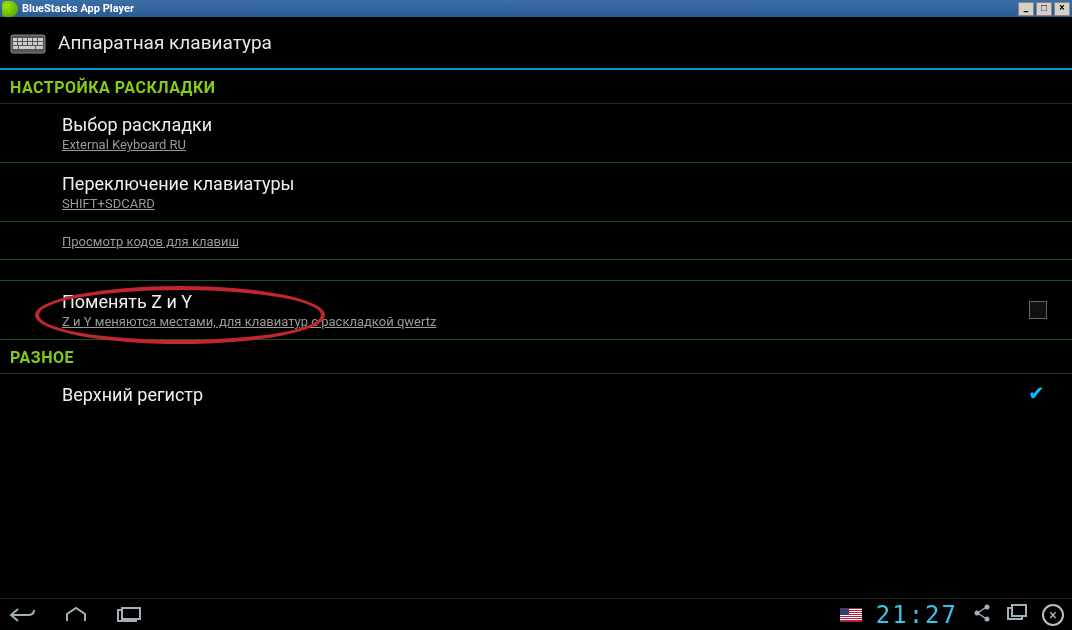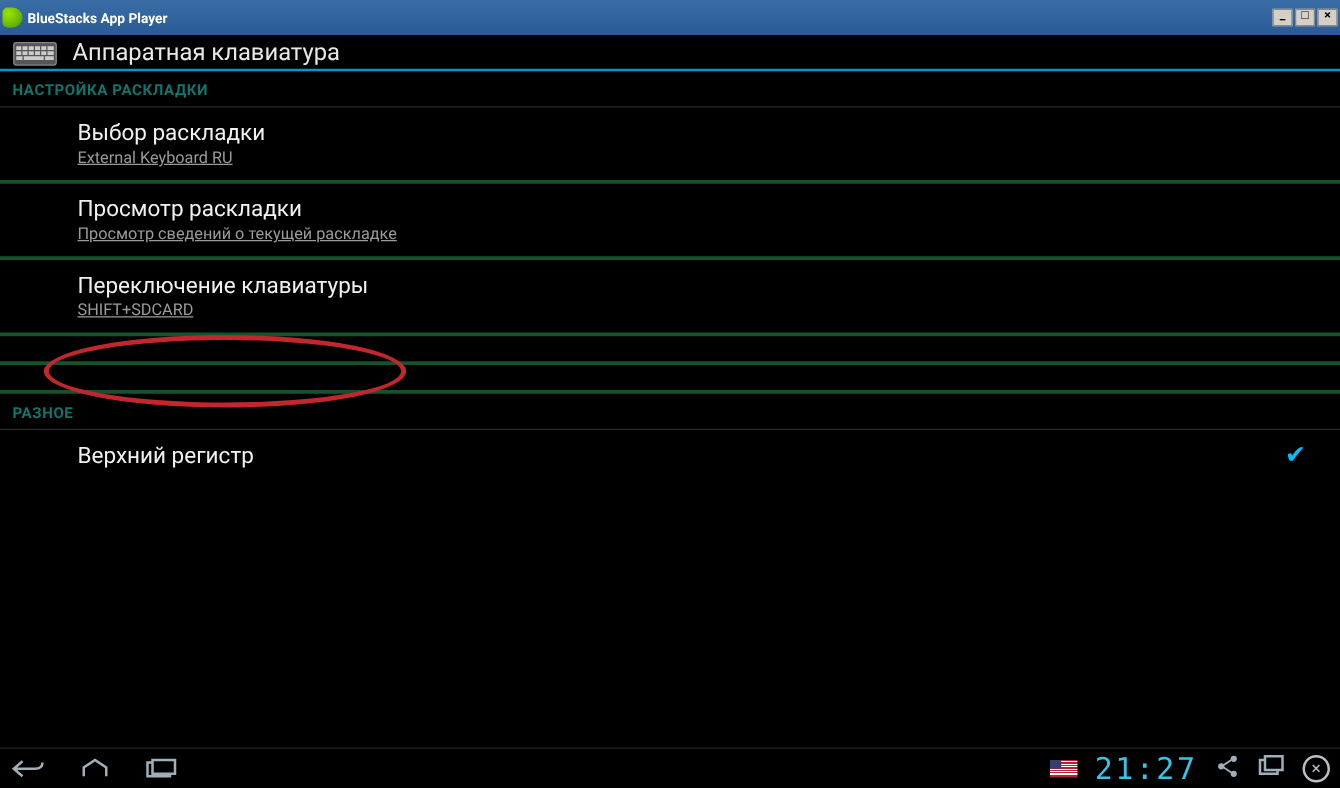--- a/index.html
+++ b/index.html
@@ -6,21 +6,21 @@
   body {
     font-family: "Segoe UI", Roboto, Arial, sans-serif;
     background: #000;
     width: 1072px;
     height: 630px;
     overflow: hidden;
     position: relative;
   }
   
   .titlebar {
-    height: 28px;
+    height: 17px;
     background: linear-gradient(to bottom, #3a6ea5 0%, #2a5a95 100%);
     display: flex;
     align-items: center;
     padding: 0 2px;
     color: #fff;
     font-size: 11px;
     font-weight: bold;
   }
   .titlebar-icon {
     width: 16px; height: 16px;
@@ -38,47 +38,47 @@
     background: #d4d0c8;
     border: 1px solid #888;
     font-size: 10px;
     line-height: 10px;
     text-align: center;
     color: #000;
     cursor: pointer;
   }
   
   .app-header {
-    height: 29px;
+    height: 53px;
     background: #000;
     border-bottom: 2px solid #0099cc;
     display: flex;
     align-items: center;
     padding-left: 10px;
     color: #e8e8e8;
     font-size: 19px;
   }
   .kb-icon {
     width: 36px; height: 22px;
     margin-right: 12px;
   }
   
   .section-header {
-    color: #0f766e;
-    font-size: 12px;
+    color: #84cc16;
+    font-size: 16px;
     font-weight: bold;
     padding: 8px 10px 6px 10px;
     border-bottom: 1px solid #2a2a2a;
     letter-spacing: 0.5px;
   }
   
   .content { height: 533px; overflow: hidden; }
   .item {
     padding: 10px 14px 10px 62px;
-    border-bottom: 3px solid #14532d;
+    border-bottom: 1px solid #14532d;
     color: #fff;
     position: relative;
     display: flex;
     align-items: center;
   }
   .item-text { flex: 1; }
   .item-title { font-size: 18px; color: #f0f0f0; }
   .item-sub { font-size: 13px; color: #9a9a9a; margin-top: 2px; text-decoration: underline; }
   .item-right { width: 40px; display:flex; justify-content:center; }
   .checkbox {
@@ -196,46 +196,50 @@
   <div class="section-header">НАСТРОЙКА РАСКЛАДКИ</div>
 
   <div style="position:relative">
     <div class="item">
       <div class="item-text">
         <div class="item-title">Выбор раскладки</div>
         <div class="item-sub">External Keyboard RU</div>
       </div>
     </div>
 
-    <div class="item">
-      <div class="item-text">
-        <div class="item-title">Просмотр раскладки</div>
-        <div class="item-sub">Просмотр сведений о текущей раскладке</div>
-      </div>
-    </div>
 
     <div class="item">
       <div class="item-text">
         <div class="item-title">Переключение клавиатуры</div>
         <div class="item-sub">SHIFT+SDCARD</div>
       </div>
     </div>
 
     <div class="highlight-ellipse"></div>
 
     <div class="item">
       <div class="item-text">
-      </div>
-    </div>
-
-    <div class="item">
-      <div class="item-text">
-      </div>
-    </div>
-
+        <div class="item-sub">Просмотр кодов для клавиш</div>
+      </div>
+    </div>
+
+    <div class="item">
+      <div class="item-text">
+      </div>
+    </div>
+
+    <div class="item">
+      <div class="item-text">
+        <div class="item-title">Поменять Z и Y</div>
+        <div class="item-sub">Z и Y меняются местами, для клавиатур с раскладкой qwertz</div>
+      </div>
+      <div class="item-right">
+        <div class="checkbox"></div>
+      </div>
+    </div>
   </div>
 
   <div class="section-header">РАЗНОЕ</div>
 
   <div class="item" style="border-bottom:none">
     <div class="item-text">
       <div class="item-title">Верхний регистр</div>
     </div>
     <div class="item-right">
       <div class="checkmark"></div>

